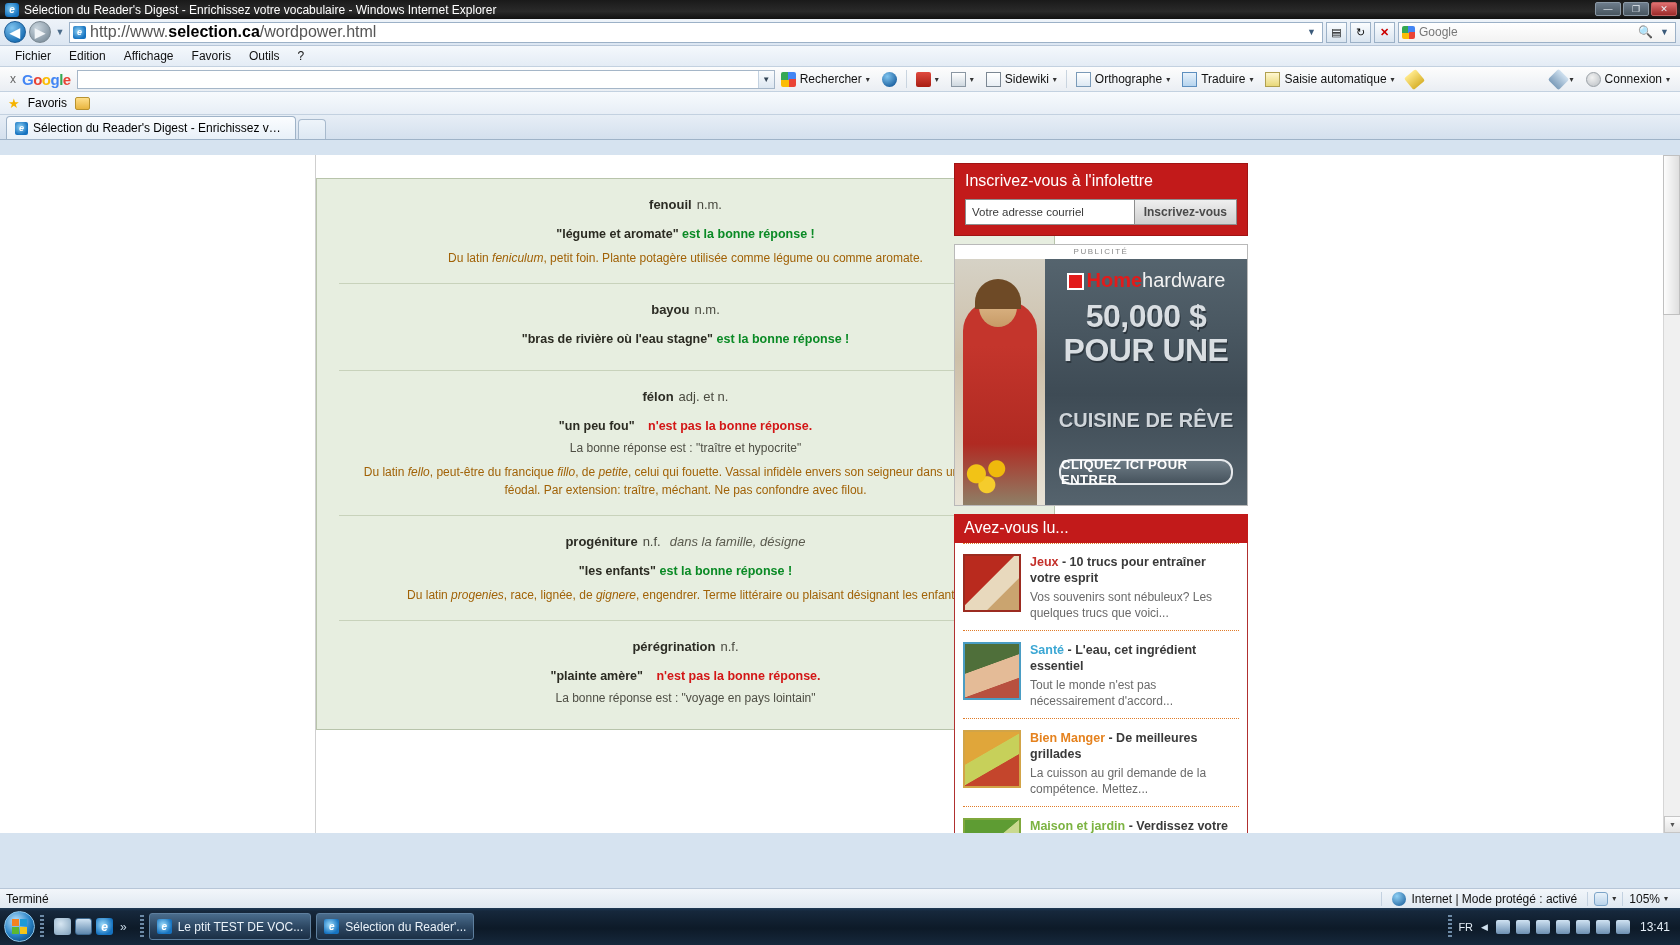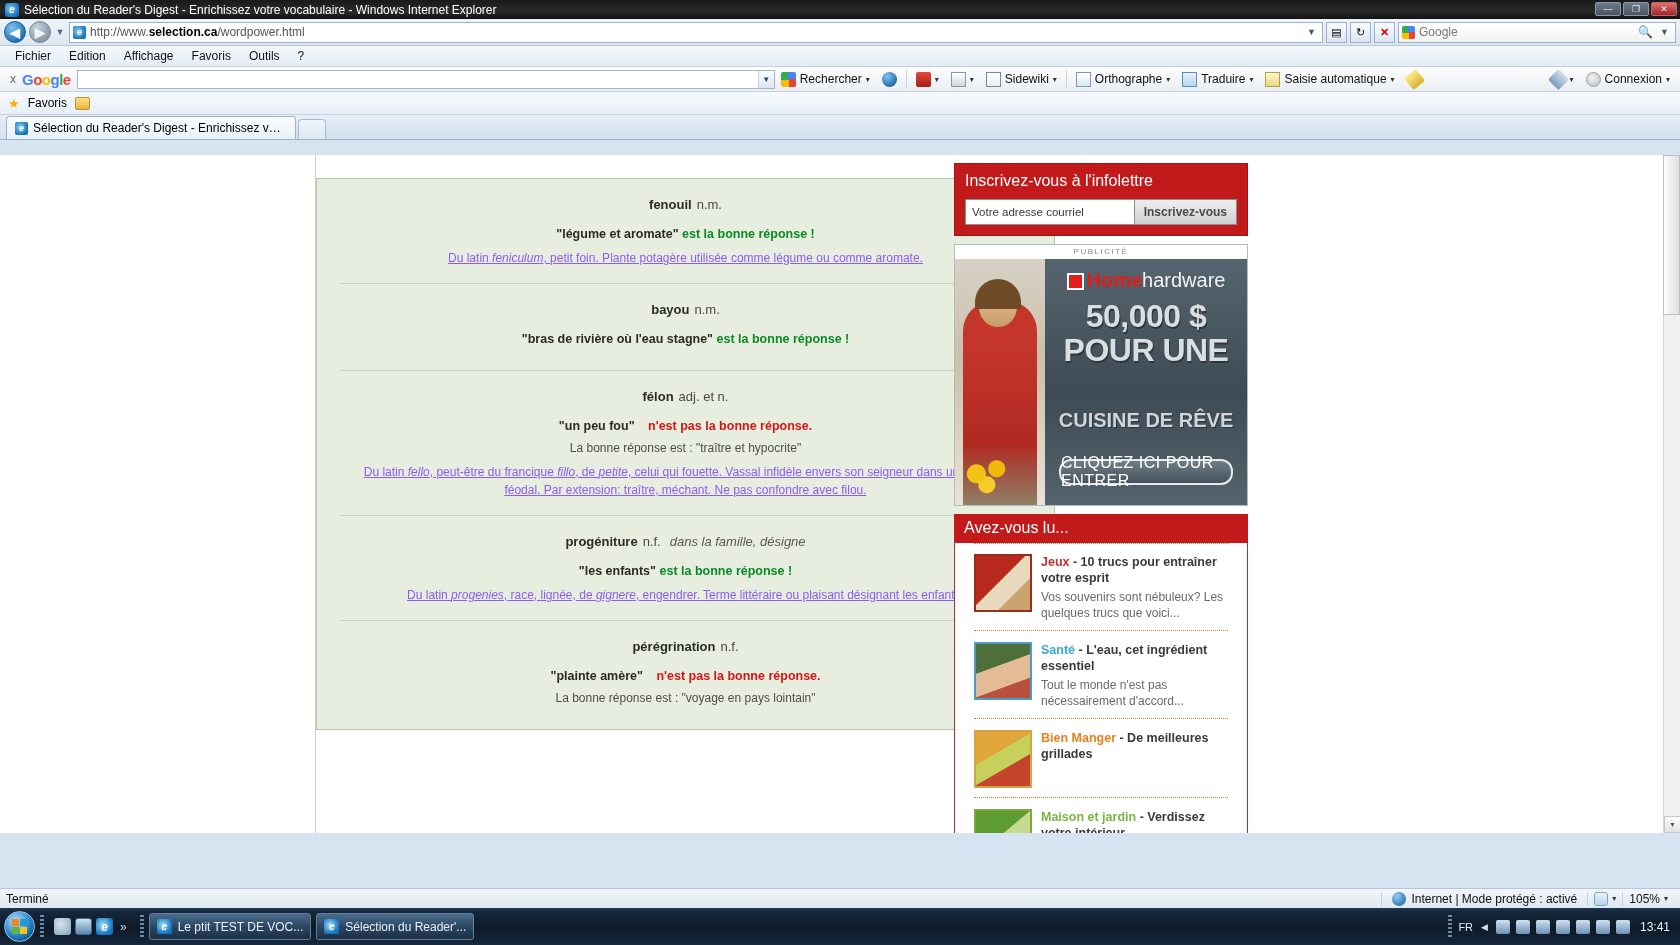--- a/index.html
+++ b/index.html
@@ -53,21 +53,21 @@
   .addr-box {
     flex:1 1 auto; height:21px; background:#fff; border:1px solid #9cb1c7;
     display:flex; align-items:center; padding:0 3px; gap:4px; min-width:0;
   }
   .addr-ie-icon {
     width:13px; height:13px; border-radius:2px; flex:0 0 auto;
     background:radial-gradient(circle at 40% 40%,#8fd2f5,#1673c0 70%);
     color:#fff; font-size:9px; font-weight:bold; font-style:italic;
     display:flex; align-items:center; justify-content:center;
   }
-  .addr-url { flex:1 1 auto; font-size:12px; color:#555; white-space:nowrap; overflow:hidden; }
+  .addr-url { flex:1 1 auto; font-size:16px; color:#555; white-space:nowrap; overflow:hidden; }
   .addr-url b { color:#000; font-weight:bold; }
   .addr-caret { color:#3a5a7a; font-size:9px; padding:0 3px; }
   .addr-tool {
     width:21px; height:21px; border:1px solid #9cb1c7; background:linear-gradient(to bottom,#fbfdff,#dae5f0);
     display:flex; align-items:center; justify-content:center; font-size:11px; flex:0 0 auto;
   }
   .addr-tool.red { color:#c00; font-weight:bold; }
   .search-box {
     width:278px; height:21px; background:linear-gradient(to bottom,#fff,#f2f2f2);
     border:1px solid #9cb1c7; display:flex; align-items:center; padding:0 3px; gap:4px; flex:0 0 auto;
@@ -179,21 +179,21 @@
   .word-entry { padding:18px 0 16px; border-bottom:1px solid #c8d2bb; }
   .word-entry:last-child { border-bottom:none; }
   .w-head { text-align:center; font-size:13px; color:#3a3a32; margin-bottom:15px; }
   .w-term { font-weight:bold; color:#2c2c24; }
   .w-pos  { font-weight:normal; color:#4a4a40; margin-left:5px; }
   .w-note { font-style:italic; color:#5a5a4e; margin-left:9px; }
   .w-ans { text-align:center; font-size:12.5px; font-weight:bold; color:#2b2b22; margin-bottom:8px; }
   .ans-ok  { color:#0a8a25; }
   .ans-bad { color:#d31616;margin-left:10px; }
   .w-correct { text-align:center; font-size:12px; color:#4e4e44; margin-bottom:8px; }
-  .w-etym { text-align:center; font-size:12px; color:#8b5cf6; line-height:18px; padding:0 10px;text-decoration:underline; }
+  .w-etym { text-align:center; font-size:12px; color:#a16207; line-height:18px; padding:0 10px; }
   .w-etym i { font-style:italic; }
 
   
   .rightcol { position:absolute; left:638px; top:8px; width:294px; }
   .news-box { background:#c21a1a; border:1px solid #a01414; padding:8px 10px 10px; }
   .news-title { color:#fff; font-size:16px; margin-bottom:9px; }
   .news-form { display:flex; }
   .news-input {
     flex:1 1 auto; height:26px; background:#fff; border:1px solid #8d8d8d;
     display:flex; align-items:center; padding-left:6px; font-size:11.5px; color:#3a3a3a;
@@ -226,25 +226,25 @@
   .ad-hh .cube { display:inline-block; width:17px; height:17px; background:#e21b1b;
     border:2px solid #fff; vertical-align:-3px; margin-right:3px; }
   .ad-big { position:absolute; top:40px; left:0; right:0; text-align:center;
     font-size:32px; font-weight:bold; color:#d9dee2; line-height:34px;
     text-shadow:1px 2px 0 #2c363e; letter-spacing:-.5px; }
   .ad-sub { position:absolute; top:150px; left:0; right:0; text-align:center;
     font-size:20px; font-weight:bold; color:#cfd5da; text-shadow:1px 1px 0 #2c363e; }
   .ad-cta { position:absolute; bottom:20px; left:14px; right:14px; height:26px;
     background:linear-gradient(to bottom,#6f7d87,#46535d); border:2px solid #e6e9ec;
     border-radius:12px; display:flex; align-items:center; justify-content:center;
-    color:#fff; font-size:16px; font-weight:normal; letter-spacing:.5px; }
+    color:#fff; font-size:13px; font-weight:bold; letter-spacing:.5px; }
 
   .read-box { margin-top:8px; }
   .read-title { background:#c21a1a; color:#fff; font-size:16px; padding:5px 10px 6px; }
-  .read-list { border:1px solid #b03030; border-top:none; background:#fff; padding:0 19px; }
+  .read-list { border:1px solid #b03030; border-top:none; background:#fff; padding:0 8px; }
   .read-item { display:flex; gap:9px; padding:11px 0 9px; border-top:1px dotted #e07c2a; align-items:flex-start; }
   .read-item:first-child { border-top:none; padding-top:10px; }
   .read-item:first-child { border-top:1px dotted #e07c2a; }
   .thumb { width:58px; height:58px; flex:0 0 auto; border:2px solid; }
   .thumb.t1 { border-color:#9c2b20; background:linear-gradient(135deg,#b92a1e 0 45%,#e8d9bd 46% 70%,#caa46f 71%); }
   .thumb.t2 { border-color:#4a9dc4; background:linear-gradient(160deg,#4f6f3a 0 40%,#e4bb97 41% 72%,#b8503f 73%); }
   .thumb.t3 { border-color:#d2a447; background:linear-gradient(150deg,#e0a63a 0 38%,#c7d05a 39% 62%,#c4452c 63%); }
   .thumb.t4 { border-color:#7fa83c; background:linear-gradient(140deg,#5e9c33 0 45%,#c9d98f 46% 72%,#8fae4c 73%); }
   .read-txt { flex:1 1 auto; min-width:0; }
   .read-h { font-size:12.5px; font-weight:bold; color:#3a3a3a; line-height:16px; }
@@ -575,20 +575,21 @@
                 <div class="read-d">Tout le monde n'est pas nécessairement d'accord...</div>
               </div>
             </div>
 
             <div class="read-item">
               <div class="thumb t3"></div>
               <div class="read-txt">
                 <div class="read-h">
                   <span class="cat-manger">Bien Manger</span><span> - De meilleures grillades</span>
                 </div>
+                <div class="read-d">La cuisson au gril demande de la compétence. Mettez...</div>
               </div>
             </div>
 
             <div class="read-item">
               <div class="thumb t4"></div>
               <div class="read-txt">
                 <div class="read-h">
                   <span class="cat-maison">Maison et jardin</span><span> - Verdissez votre intérieur</span>
                 </div>
                 <div class="read-d"></div>

